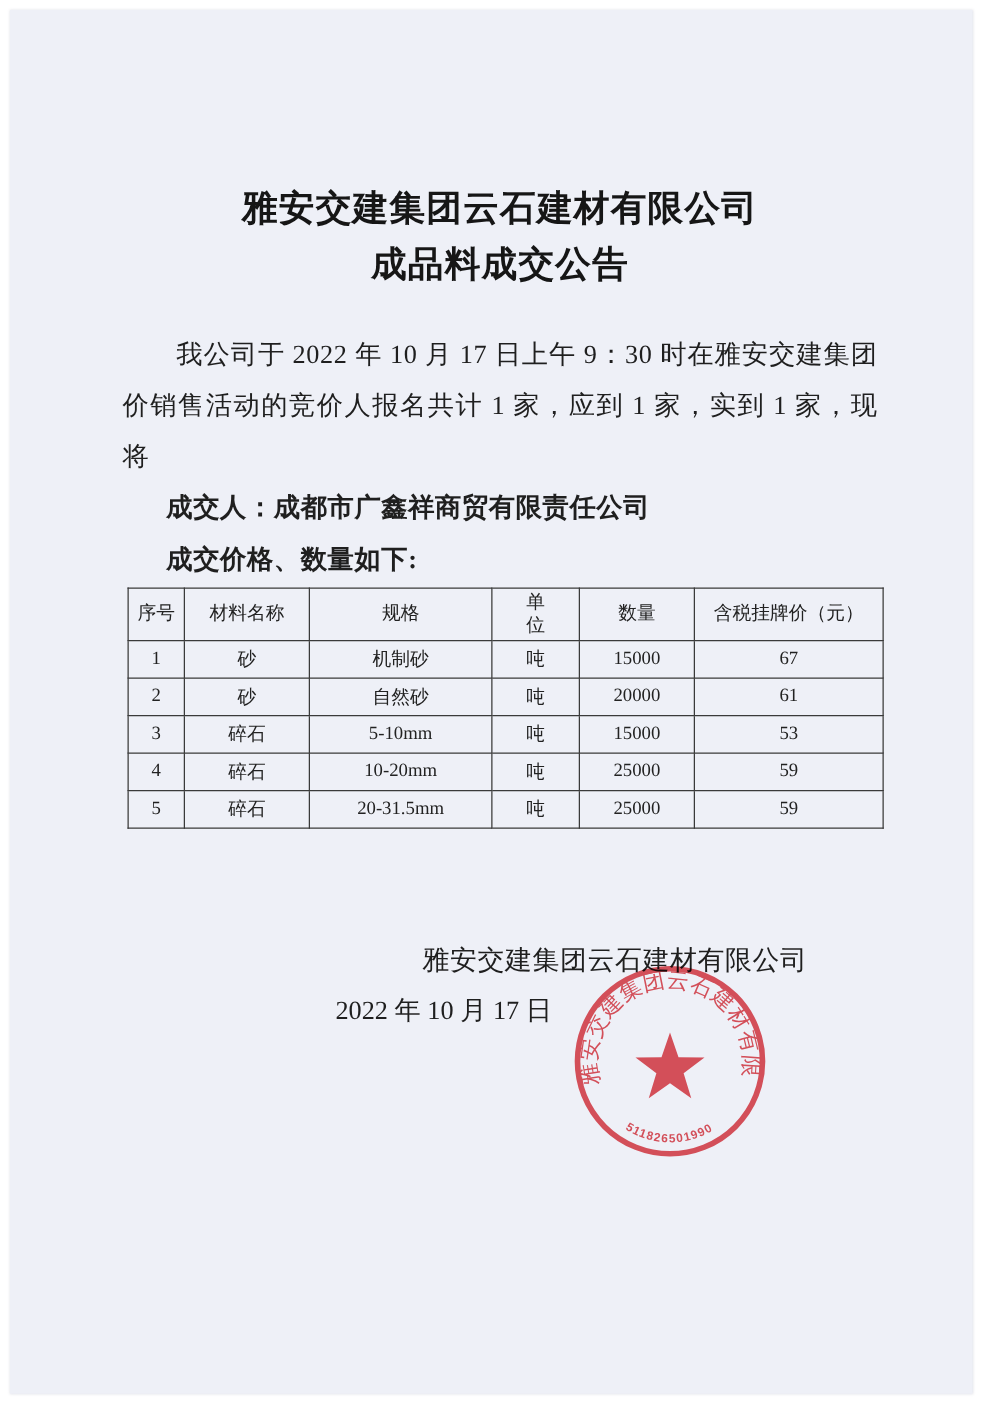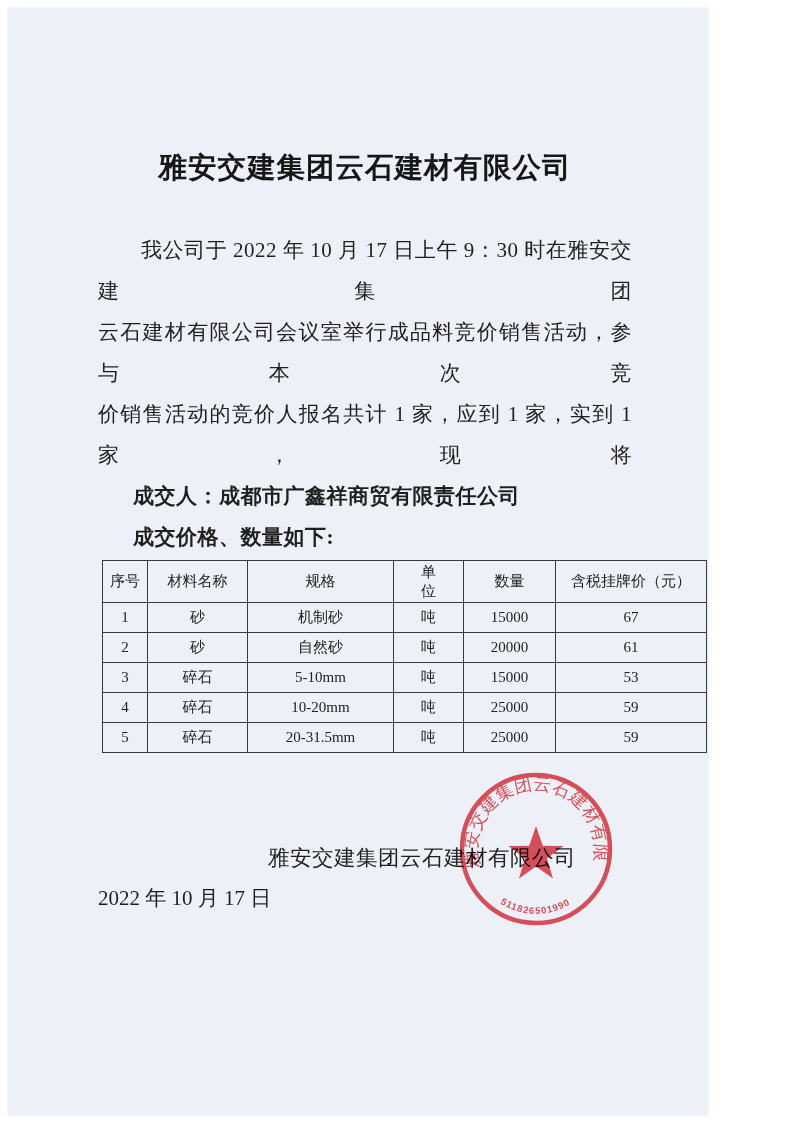--- a/index.html
+++ b/index.html
@@ -7,39 +7,39 @@
   body {
     background: #ffffff;
     font-family: "Liberation Serif", "DejaVu Serif", serif;
     color: #1f1f1f;
     position: relative;
     overflow: hidden;
   }
   .paper {
     position: absolute;
     left: 8px; top: 8px;
-    width: 700px; height: 1107px;
+    width: 770px; height: 1107px;
     background: #eef0f7;
     box-shadow: 0 0 2px rgba(120,125,150,0.25);
   }
   .content {
     padding-left: 90px;
     padding-right: 76px;
   }
   .title-block {
     margin-top: 137px;
     text-align: center;
     font-size: 28.5px;
     font-weight: bold;
     line-height: 45px;
     letter-spacing: 1px;
     color: #161616;
   }
   .para-block {
-    margin-top: 40px;
+    margin-top: 28px;
     font-size: 21px;
     line-height: 41px;
     letter-spacing: 0.5px;
   }
   .pline { white-space: nowrap; }
   .just { white-space: normal; text-align: justify; text-align-last: justify; }
   .indent2 { text-indent: 43px; }
   .ind1 { text-indent: 35px; font-weight: bold; }
   table.deal {
     margin-top: 2px;
@@ -70,21 +70,21 @@
     font-size: 21.5px;
     line-height: 26px;
     text-align: right;
     padding-right: 56px;
     letter-spacing: 0.5px;
   }
   .sig-date {
     margin-top: 14px;
     font-size: 21px;
     line-height: 26px;
-    text-align: left;
+    text-align: center;
     padding-right: 90px;
   }
   .stamp {
     position: absolute;
     left: 438px;
     top: 751px;
     width: 180px;
     height: 180px;
     mix-blend-mode: multiply;
     opacity: 0.92;
@@ -93,25 +93,25 @@
   .stamp-num { font-size: 9.5px; font-weight: bold; letter-spacing: 1px; font-family: "Liberation Sans", sans-serif; }
 </style>
 </head>
 <body>
 
 <div class="paper">
   <div class="content">
 
     <div class="title-block">
       <div>雅安交建集团云石建材有限公司</div>
+      <div>成品料成交公告</div>
     </div>
 
     <div class="para-block">
       <div class="pline just indent2">我公司于 2022 年 10 月 17 日上午 9：30 时在雅安交建集团</div>
-      <div class="pline just">云石建材有限公司会议室举行成品料竞价销售活动，参与本次竞</div>
       <div class="pline just">价销售活动的竞价人报名共计 1 家，应到 1 家，实到 1 家，现将</div>
       <div class="pline ind1">成交人：成都市广鑫祥商贸有限责任公司</div>
       <div class="pline ind1">成交价格、数量如下:</div>
     </div>
 
     <table class="deal">
       <colgroup>
         <col style="width:45px">
           <col style="width:100px">
           <col style="width:146px">

